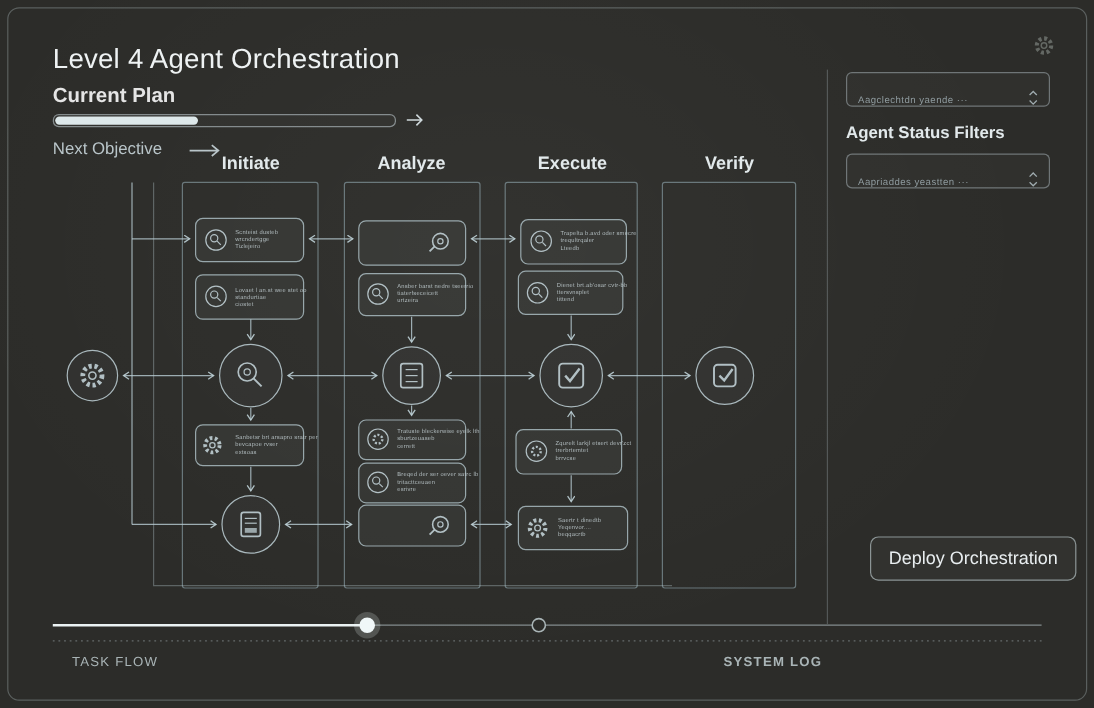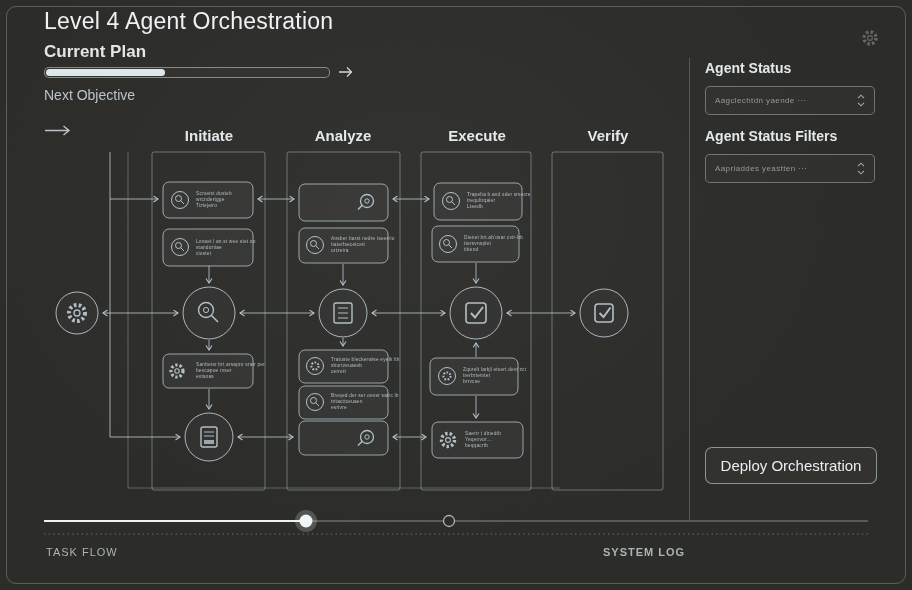--- a/index.html
+++ b/index.html
@@ -3,36 +3,36 @@
 <meta charset="utf-8">
 <style>
   html,body{margin:0;padding:0;}
   body{
     width:912px;height:590px;position:relative;overflow:hidden;
     background:radial-gradient(ellipse at 45% 35%, rgba(255,255,255,0.03), transparent 65%), #2c2c29;
     font-family:"Liberation Sans", sans-serif;
     color:#e8eef0;
   }
   .frame{position:absolute;inset:6px;border:1px solid rgba(190,205,208,0.32);border-radius:10px;pointer-events:none;}
-  .header{position:absolute;left:44px;top:8px;}
+  .header{position:absolute;left:44px;top:36px;}
   .title{font-size:23px;font-weight:500;color:#eef2f3;margin:0;letter-spacing:0.2px;}
   .plan-label{margin-top:7px;font-size:17px;color:#e5e5e5;font-weight:bold;}
   .progress-row{display:flex;align-items:center;gap:8px;margin-top:4px;}
   .progress-track{width:284px;height:9px;border:1px solid rgba(200,214,218,0.55);border-radius:5px;position:relative;background:rgba(255,255,255,0.02);}
   .progress-fill{position:absolute;left:1px;top:1px;bottom:1px;width:42%;background:#dde8ea;border-radius:4px;}
-  .next-objective{margin-top:9px;font-size:14px;color:#b9c5c9;display:flex;align-items:flex-start;gap:22px;cursor:pointer;flex-direction:column;}
+  .next-objective{margin-top:9px;font-size:14px;color:#b9c5c9;display:flex;align-items:flex-end;gap:22px;cursor:pointer;}
   .divider{position:absolute;left:689px;top:58px;height:462px;width:1px;background:rgba(175,190,195,0.3);}
   .sidebar{position:absolute;left:705px;top:60px;width:170px;}
   .side-label{font-size:14px;font-weight:600;color:#e2e9eb;line-height:17px;margin:0 0 9px;}
-  .select{height:27px;border:1px solid rgba(190,205,210,0.45);border-radius:5px;display:flex;align-items:center;justify-content:space-between;padding:0 9px;background:rgba(255,255,255,0.02);margin-bottom:13px;cursor:pointer;}
+  .select{height:27px;border:1px solid rgba(190,205,210,0.45);border-radius:5px;display:flex;align-items:flex-end;justify-content:space-between;padding:0 9px;background:rgba(255,255,255,0.02);margin-bottom:13px;cursor:pointer;}
   .select .ph{font-size:8px;color:#8f9b9f;letter-spacing:0.4px;}
-  .deploy-btn{position:absolute;left:705px;top:447px;width:170px;height:35px;border:1px solid rgba(200,215,218,0.6);border-radius:7px;background:rgba(255,255,255,0.03);color:#e9eef0;font-size:15px;display:flex;align-items:center;justify-content:center;cursor:pointer;}
+  .deploy-btn{position:absolute;left:725px;top:447px;width:170px;height:35px;border:1px solid rgba(200,215,218,0.6);border-radius:7px;background:rgba(255,255,255,0.03);color:#e9eef0;font-size:15px;display:flex;align-items:center;justify-content:center;cursor:pointer;}
   .settings-gear{position:absolute;right:32px;top:28px;opacity:0.75;cursor:pointer;}
   .footer-label{position:absolute;top:546px;font-size:11px;letter-spacing:1px;color:#a9b4b6;}
-  .task-flow{left:46px;}
+  .task-flow{left:60px;}
   .system-log{left:603px;font-weight:bold;}
   svg text.col-title{font-size:15px;font-weight:600;fill:#e2e9eb;}
   svg text.card-line{font-size:4.8px;fill:#c3cfd3;opacity:0.85;letter-spacing:0.2px;}
   svg .box{stroke:rgba(155,180,190,0.55);fill:none;}
   svg .card{stroke:rgba(185,205,212,0.75);fill:rgba(220,235,240,0.05);}
   svg .node{stroke:rgba(190,208,214,0.85);fill:rgba(220,235,240,0.03);}
   svg .ic{stroke:rgba(200,216,222,0.85);fill:none;}
   svg .icf{fill:rgba(200,216,222,0.7);stroke:none;}
   svg .ln{stroke:rgba(185,205,212,0.8);fill:none;stroke-width:1;}
   svg .ln-faint{stroke:rgba(185,205,212,0.35);fill:none;stroke-width:1;}
@@ -288,21 +288,20 @@
     <circle cx="306" cy="521" r="11" fill="rgba(240,250,250,0.2)"></circle>
     <circle cx="306" cy="521" r="6.5" fill="#f0f7f8"></circle>
     <circle cx="449" cy="521" r="5.5" fill="#2c2c29" stroke="#a9b4b6" stroke-width="1.3"></circle>
   </g>
   <line x1="44" y1="534" x2="870" y2="534" stroke="rgba(160,172,175,0.5)" stroke-width="1" stroke-dasharray="1.5 3.2"></line>
 </svg>
 
 <div class="divider"></div>
 
 <div class="sidebar">
-  <div class="side-label">Agent Status</div>
   <div class="select">
     <span class="ph">Aagclechtdn yaende ···</span>
     <svg width="8" height="13" viewBox="0 0 8 13">
       <path d="M1,4.2 L4,1.2 L7,4.2 M1,8.8 L4,11.8 L7,8.8" stroke="#9fabaf" stroke-width="1.1" fill="none"></path>
     </svg>
   </div>
   <div class="side-label">Agent Status Filters</div>
   <div class="select">
     <span class="ph">Aapriaddes yeastten ···</span>
     <svg width="8" height="13" viewBox="0 0 8 13">

